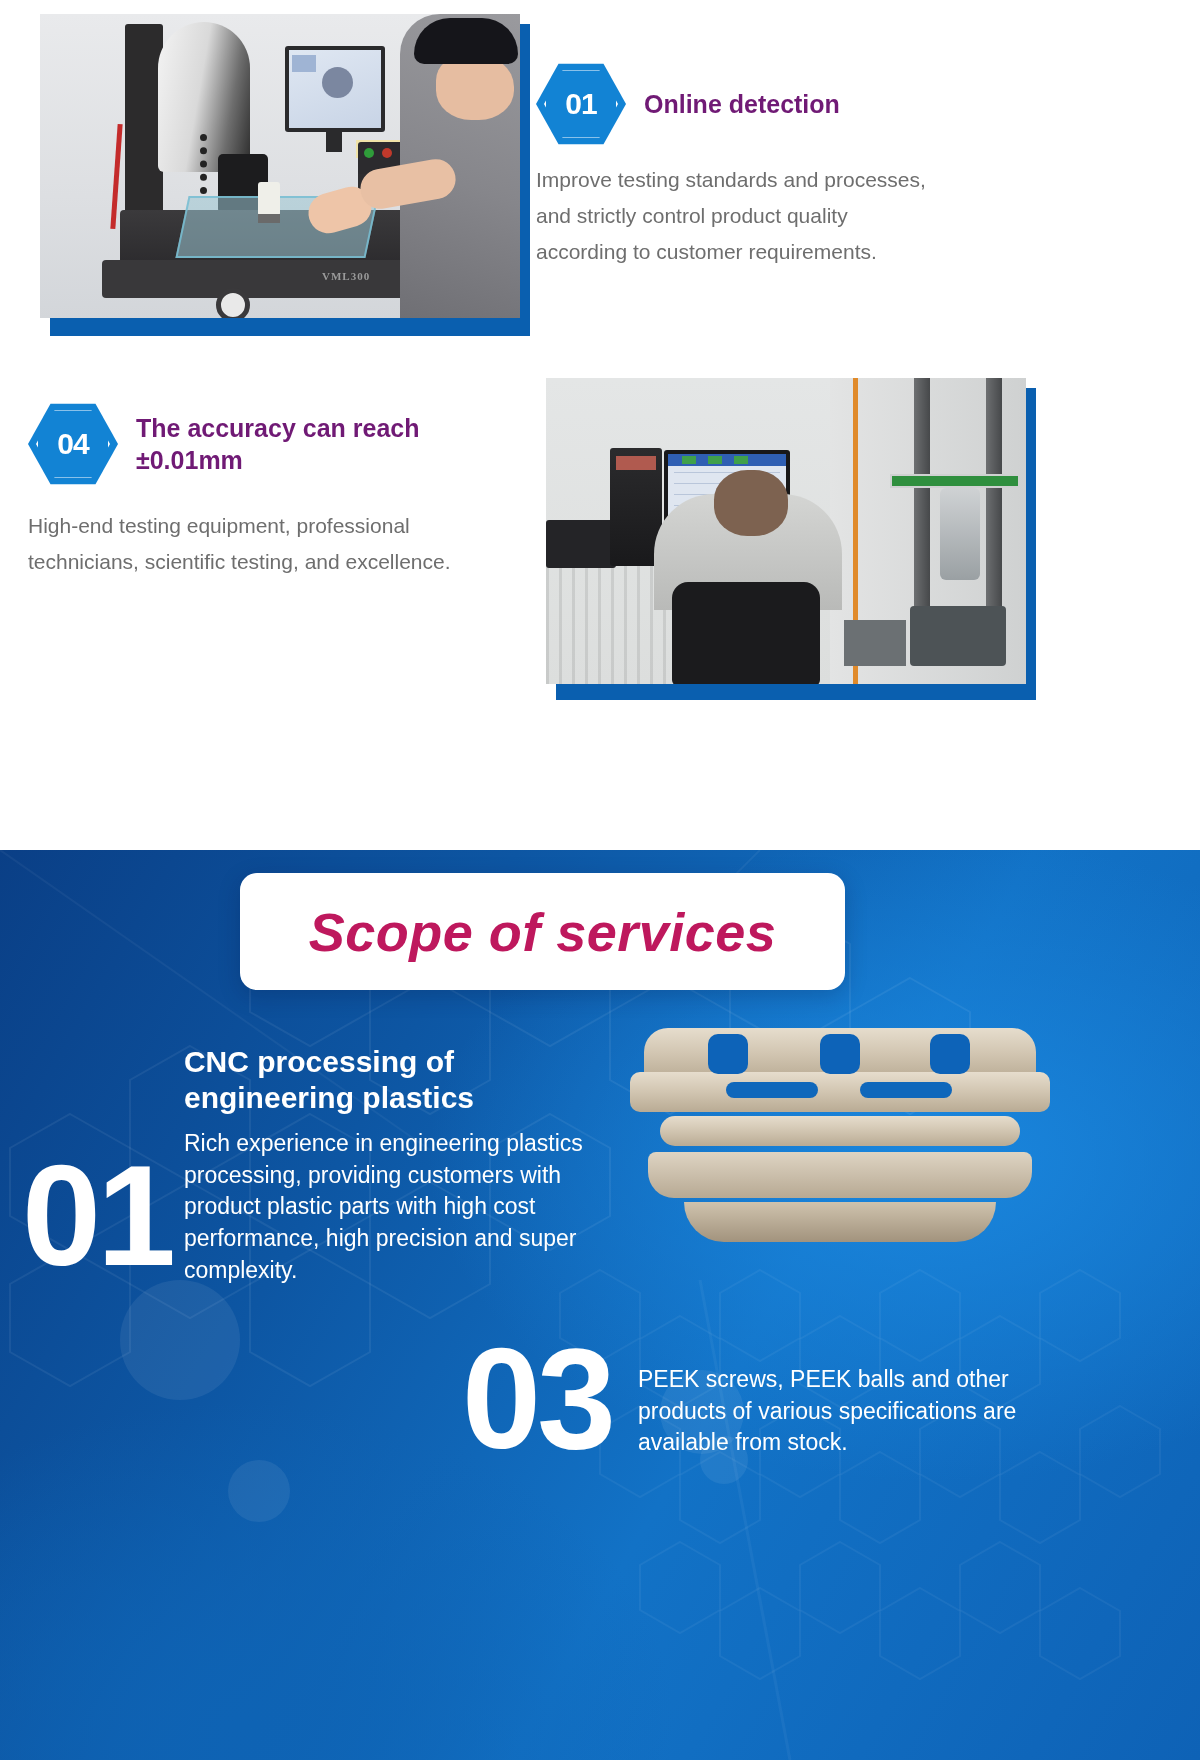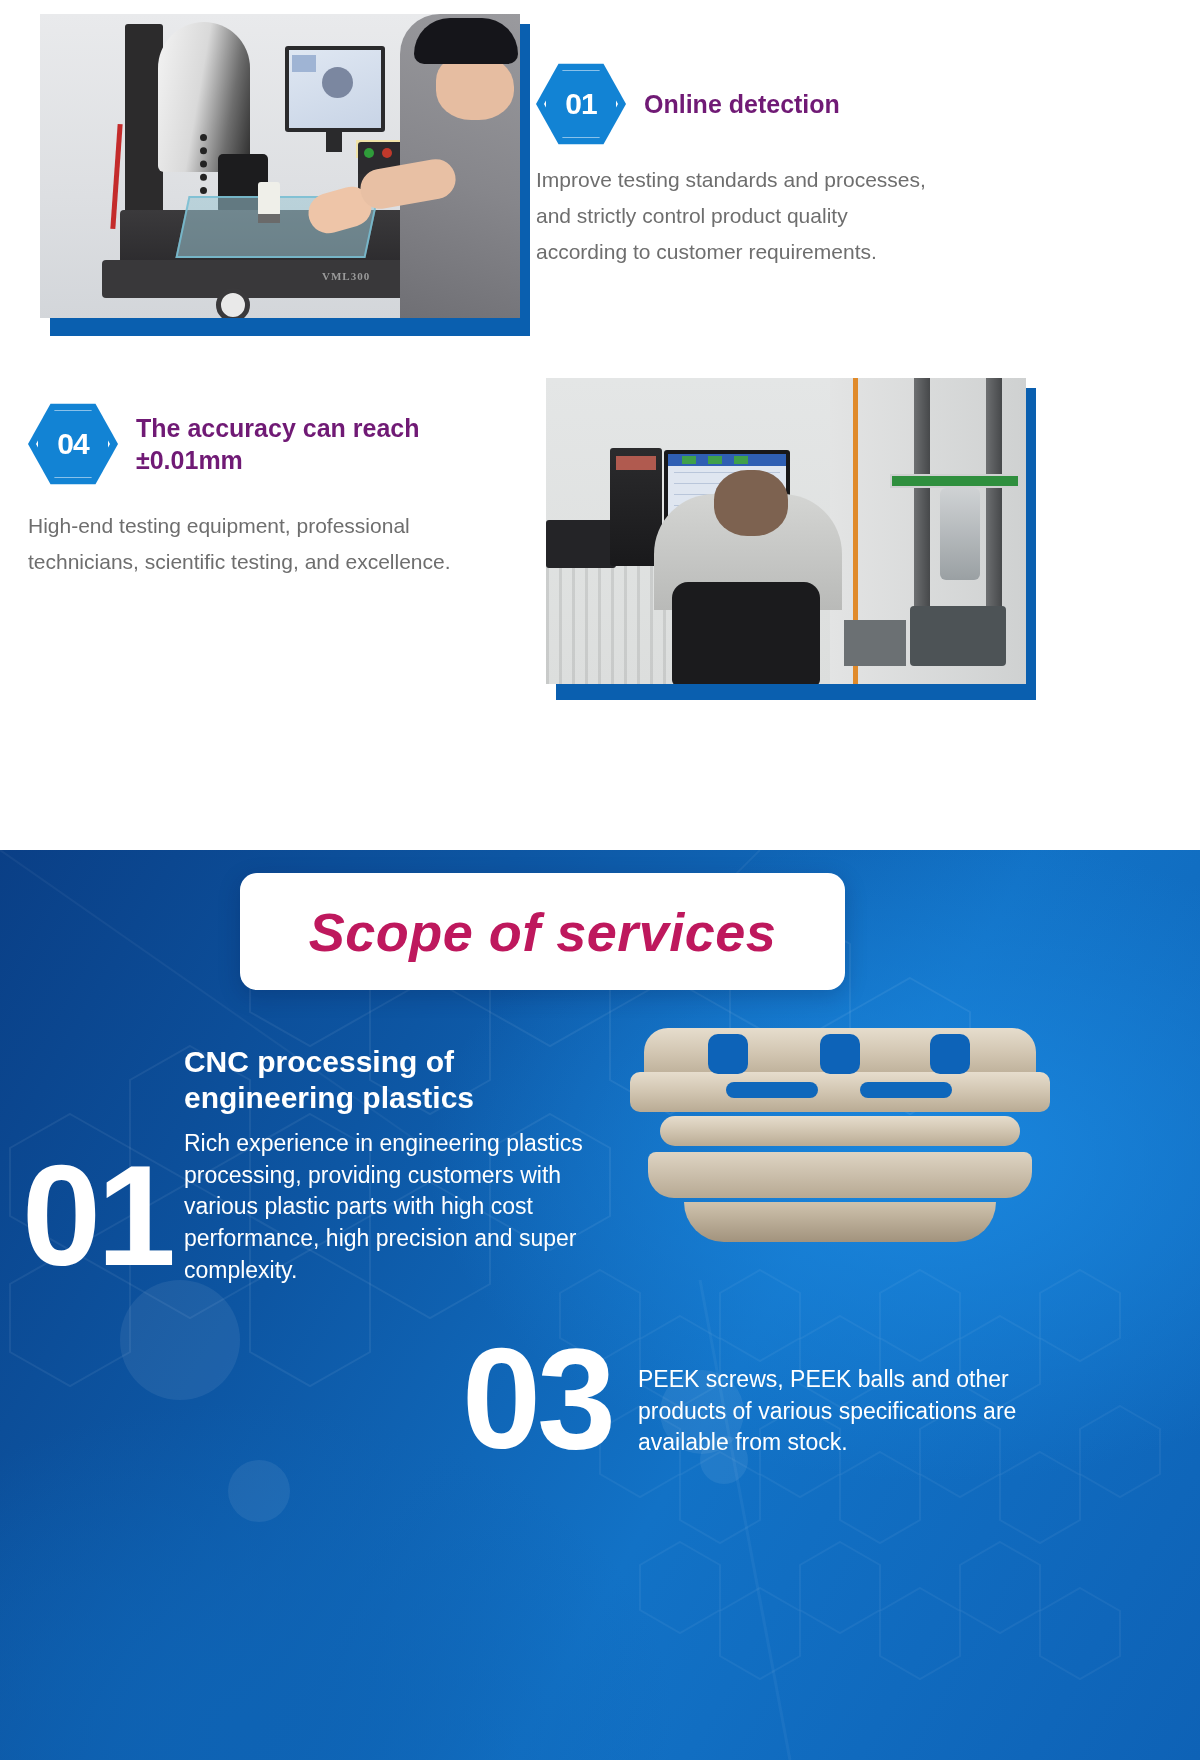--- a/index.html
+++ b/index.html
@@ -318,21 +318,21 @@
     <div class="peek-part" style="left:190px;top:14px;width:40px;height:40px;background:#0d63b8;"></div>
     <div class="peek-part" style="left:300px;top:14px;width:40px;height:40px;background:#0d63b8;"></div>
     <div class="peek-part" style="left:96px;top:62px;width:92px;height:16px;background:#0f67bb;border-radius:8px;"></div>
     <div class="peek-part" style="left:230px;top:62px;width:92px;height:16px;background:#0f67bb;border-radius:8px;"></div>
   </div>
 
   <div class="svc" id="svc01">
     <div class="big-num">01</div>
     <div class="svc-txt">
       <div class="svc-title">CNC processing of engineering plastics</div>
-      <div class="svc-body">Rich experience in engineering plastics processing, providing customers with various plastic parts with high cost performance, high precision and super complexity.</div>
+      <div class="svc-body">Rich experience in engineering plastics processing, providing customers with product plastic parts with high cost performance, high precision and super complexity.</div>
     </div>
   </div>
 
   <div class="svc" id="svc02">
     <div class="big-num">03</div>
     <div class="svc-txt">
       <div class="svc-body">PEEK screws, PEEK balls and other products of various specifications are available from stock.</div>
     </div>
   </div>
 </div>

